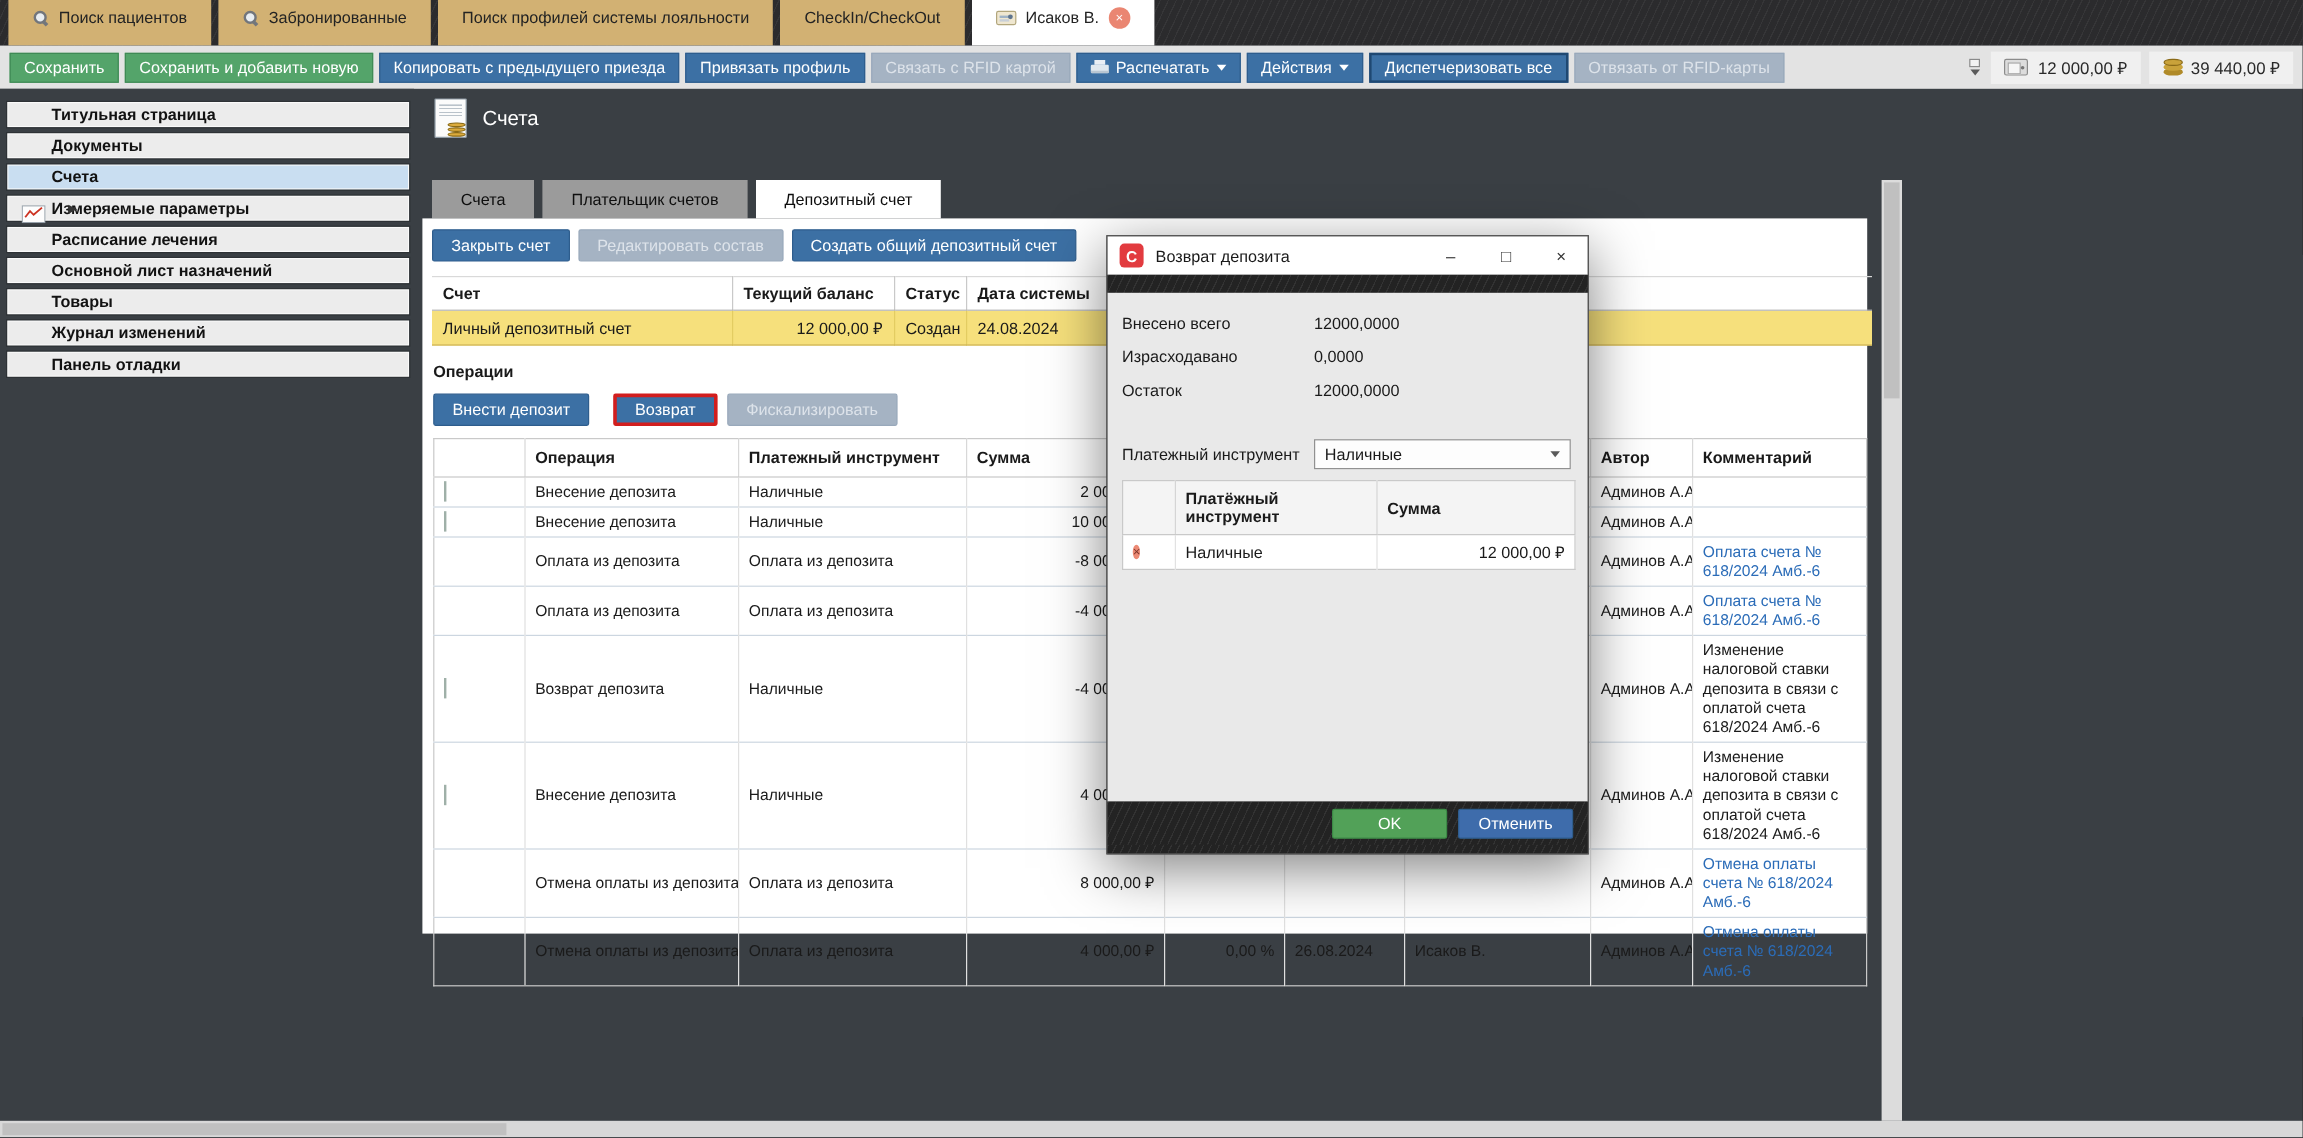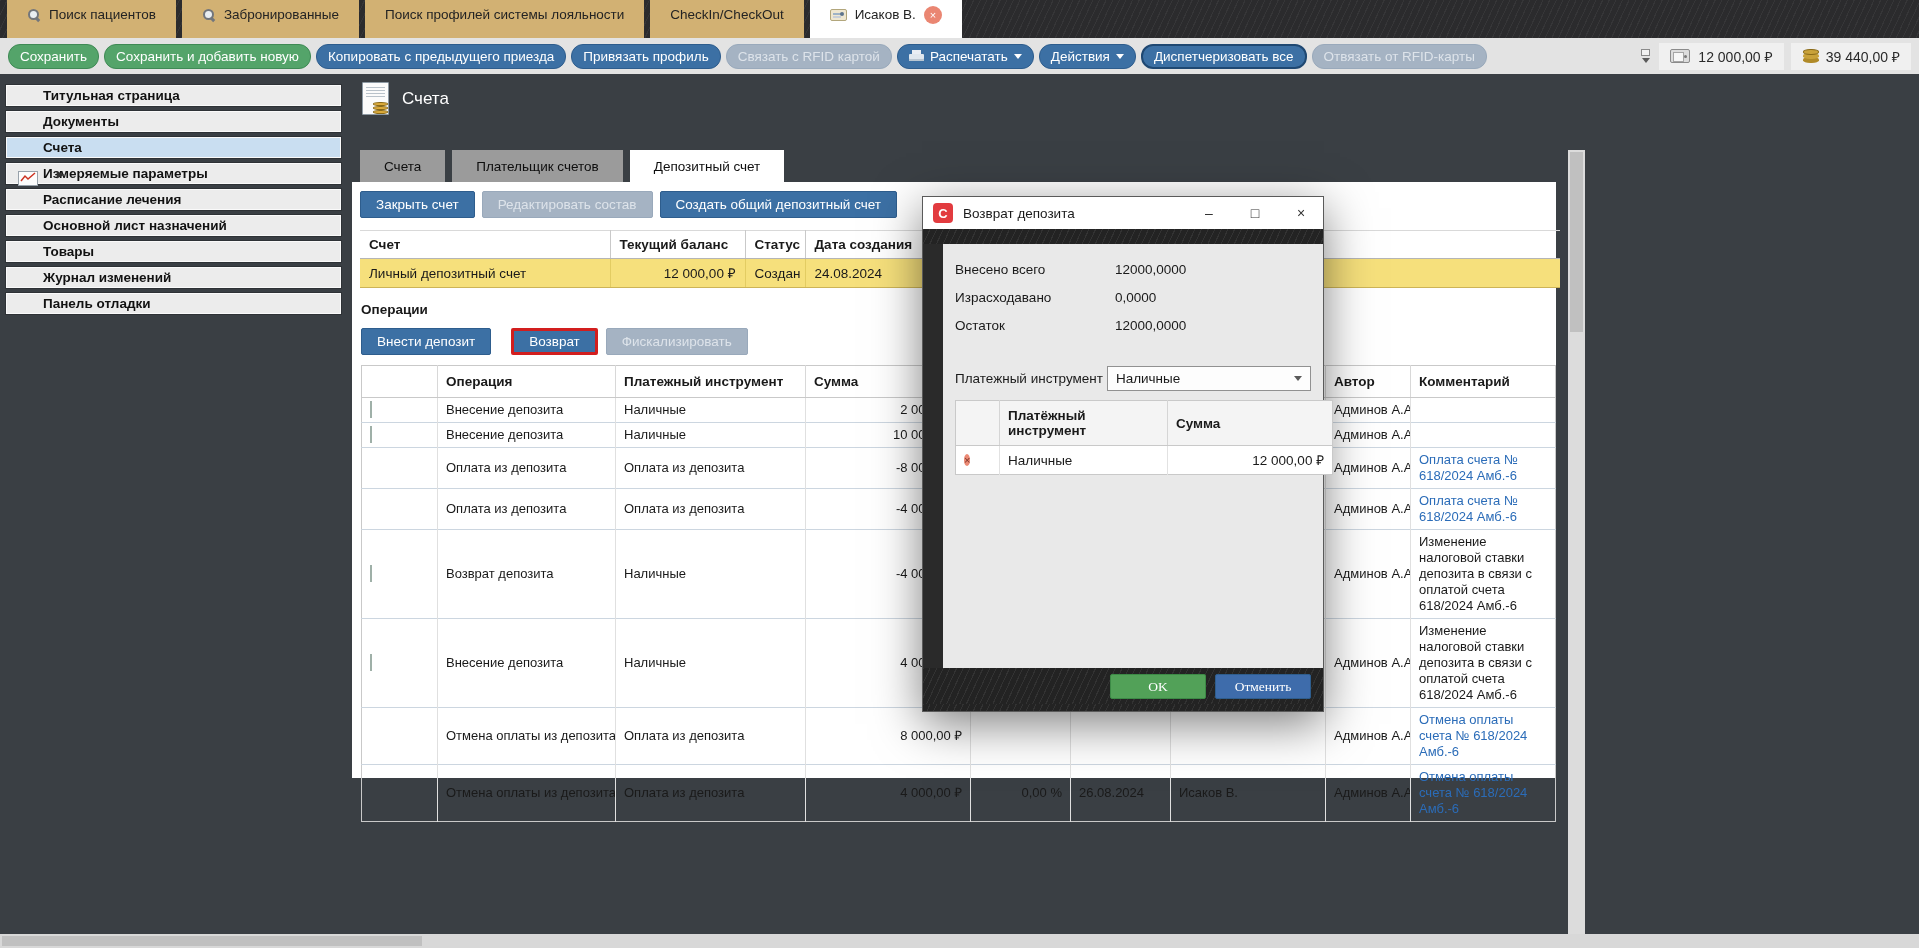--- a/index.html
+++ b/index.html
@@ -24,21 +24,21 @@
     background:#9fb3c6; box-shadow:0 3px 0 #c8cfd8; }
   .pcard::after { content:""; position:absolute; right:2px; top:2px; width:4px; height:4px;
     border-radius:50%; background:#5e748d; }
   .close-ico { width:18px; height:18px; border-radius:50%; background:#ea8672; color:#fff;
     font-size:11px; line-height:18px; text-align:center; cursor:pointer; }
 
   
   .toolbar { position:absolute; top:38px; left:0; right:0; height:36px; background:#e3e3e3;
     display:flex; align-items:center; gap:5px; padding:0 8px; }
   .tb-btn { height:25px; display:inline-flex; align-items:center; gap:6px; padding:0 11px;
-    color:#fff; font-size:13.5px; border-radius:12px; border:1px solid transparent; cursor:pointer; white-space:nowrap; }
+    color:#fff; font-size:13.5px; border-radius:0; border:1px solid transparent; cursor:pointer; white-space:nowrap; }
   .tb-btn.green { background:#54a46a; border-color:#3f8a55; }
   .tb-btn.blue { background:#3c70a4; border-color:#2e5d8d; }
   .tb-btn.disabled { background:#a5b3c3; border-color:#99a9bb; color:#dde3ea; cursor:default; }
   .tb-btn.focused { border:2px solid #1f4872; }
   .caret { width:0; height:0; border-left:4px solid transparent; border-right:4px solid transparent;
     border-top:5px solid #fff; display:inline-block; }
   .caret.dark { border-top-color:#5a5a5a; }
   .printer-ico { width:15px; height:13px; position:relative; }
   .printer-ico::before { content:""; position:absolute; left:3px; top:0; width:9px; height:4px; background:#e9eef4; }
   .printer-ico::after { content:""; position:absolute; left:0; top:4px; width:15px; height:7px;
@@ -118,37 +118,37 @@
     background:#2a2a2a; border:1px solid #5a5a5a; box-shadow:0 12px 45px rgba(0,0,0,.5);
     display:flex; flex-direction:column; z-index:10; }
   .stripe-bg { background-color:#232323;
     background-image:repeating-linear-gradient(115deg, rgba(255,255,255,.07) 0 1px, transparent 1px 6px); }
   .dlg-title { height:32px; background:#fff; display:flex; align-items:center; gap:10px; padding:0 4px 0 10px; }
   .dlg-app-ico { width:20px; height:20px; background:#e23b3f; border-radius:4px; color:#fff;
     font-weight:bold; display:flex; align-items:center; justify-content:center; font-size:13px; }
   .dlg-title-text { flex:1; font-size:13.5px; }
   .dlg-win-btn { width:36px; height:28px; text-align:center; line-height:28px; color:#333; font-size:14px; cursor:pointer; }
   .dlg-stripe { height:15px; }
-  .dlg-body { flex:1; background:#e9e9e9; padding:11px 12px 12px 12px; display:flex; flex-direction:column;margin-left:20px; }
+  .dlg-body { flex:1; background:#e9e9e9; padding:11px 12px 12px 12px; display:flex; flex-direction:column; }
   .dlg-row { display:flex; height:28px; align-items:center; font-size:13.5px; color:#1a1a1a; }
   .dlg-row .lbl { width:160px; }
   .dlg-combo-row { display:flex; align-items:center; margin-top:27px; margin-bottom:9px; font-size:13.5px; }
   .dlg-combo-row .lbl { width:160px; }
   .combo { width:214px; height:25px; background:#fdfdfd; border:1px solid #919191;
     display:flex; align-items:center; padding:0 8px; cursor:pointer; }
   .combo .val { flex:1; }
   .dlg-table { width:378px; background:#fff; border:1px solid #c9c9c9; }
   .dlg-table th { text-align:left; font-weight:bold; padding:7px 8px; background:#f4f4f4;
     border-right:1px solid #d5d5d5; border-bottom:1px solid #c9c9c9; font-size:13.5px; }
   .dlg-table th:last-child { border-right:none; }
   .dlg-table td { padding:5px 8px; border-right:1px solid #e2e2e2; font-size:13.5px; }
   .dlg-table td:last-child { border-right:none; }
   .del-ico { width:17px; height:17px; border-radius:50%; background:#ec8a75; color:#7c352a;
     font-size:11px; line-height:17px; text-align:center; margin:0 auto; cursor:pointer; }
-  .dlg-footer { height:36px; display:flex; align-items:center; justify-content:flex-end; gap:9px; padding:0 12px;font-family:Liberation Serif, serif; }
+  .dlg-footer { height:36px; display:flex; align-items:center; justify-content:flex-end; gap:9px; padding:0 12px; }
   .dlg-btn { width:96px; height:25px; color:#fff; font-size:13.5px; text-align:center; line-height:23px;
     border-radius:2px; border:1px solid transparent; cursor:pointer; }
   .dlg-btn.ok { background:#52a158; border-color:#3c8a46; }
   .dlg-btn.cancel { background:#3e6cab; border-color:#2e5d8d; }
   .dlg-bottom { height:7px; }
 
   
   .vscroll { position:absolute; left:1568px; top:150px; width:17px; bottom:14px; background:#dcdcdc; }
   .vscroll .thumb { margin:2px; height:180px; background:#c0c0c0; }
   .hscroll { position:absolute; left:0; right:0; bottom:0; height:14px; background:#d8d8d8; }
@@ -293,21 +293,21 @@
           <col style="width:135px">
           <col style="width:60px">
           <col style="width:133px">
           <col>
         </colgroup>
       <thead>
         <tr>
           <th>Счет</th>
           <th>Текущий баланс</th>
           <th>Статус</th>
-          <th>Дата создания</th>
+          <th>Дата системы</th>
           <th></th>
         </tr>
       </thead>
       <tbody>
         <tr>
           <td>Личный депозитный счет</td>
           <td class="num">12 000,00 ₽</td>
           <td>Создан</td>
           <td>24.08.2024</td>
           <td></td>

